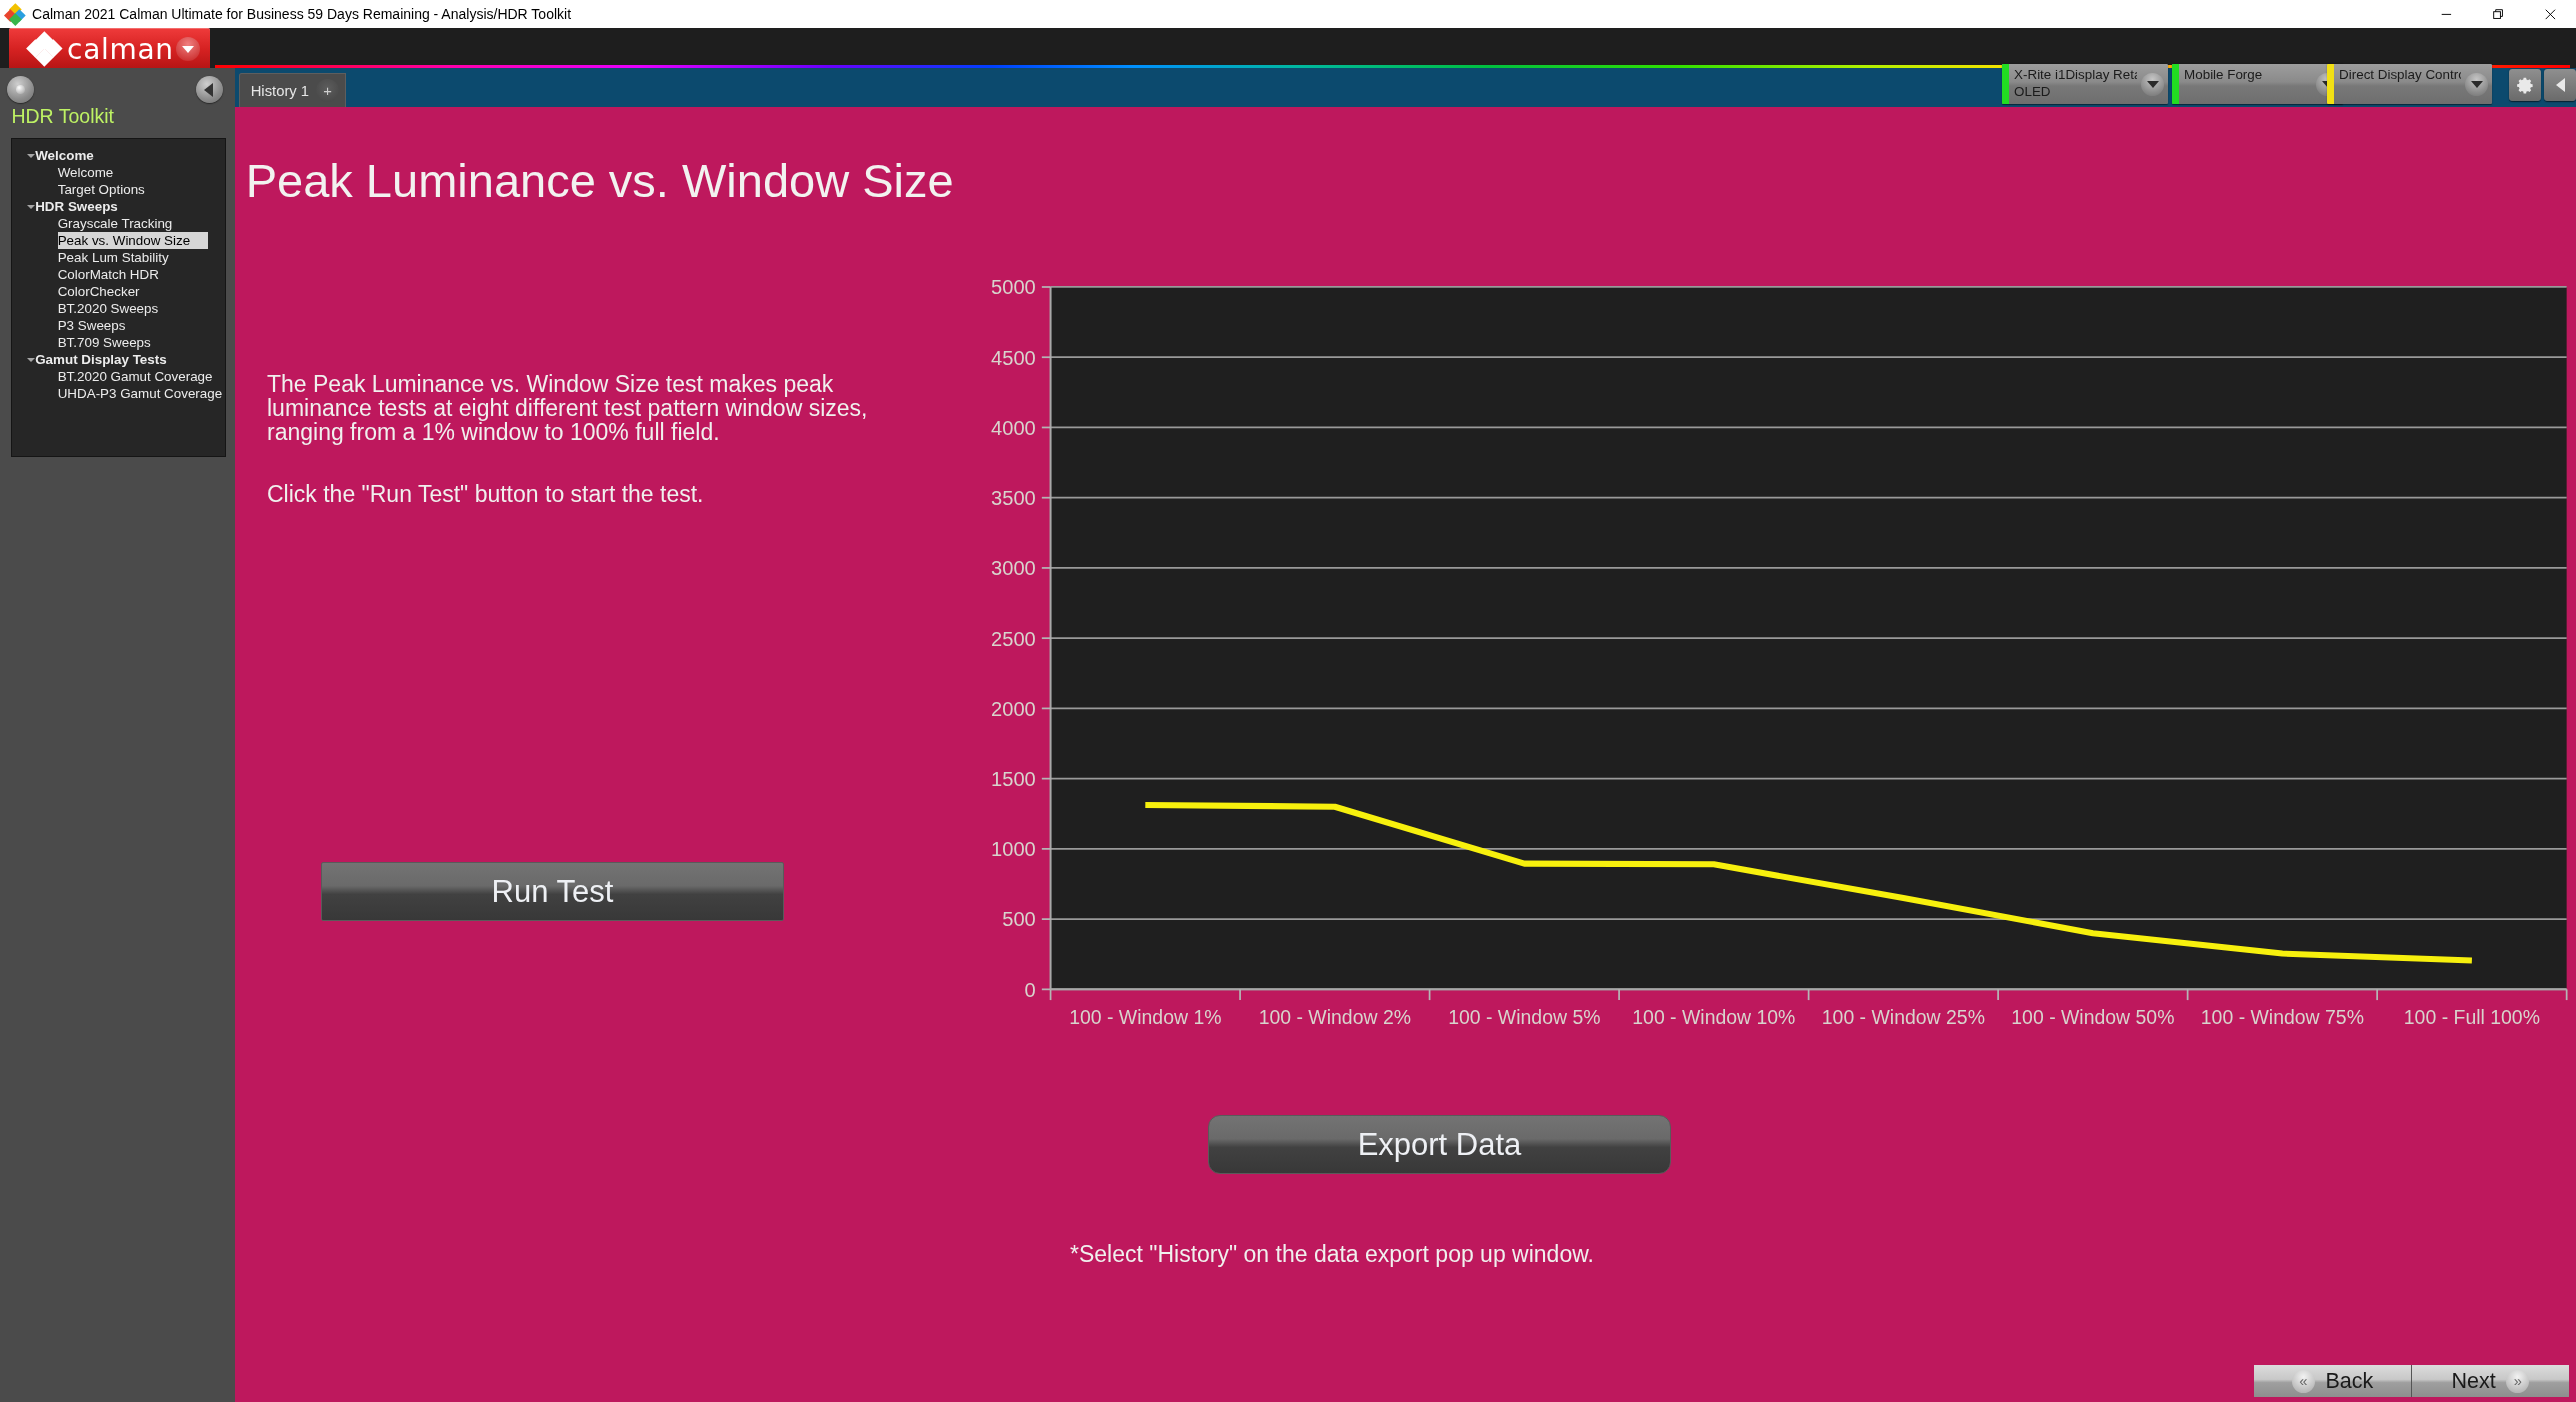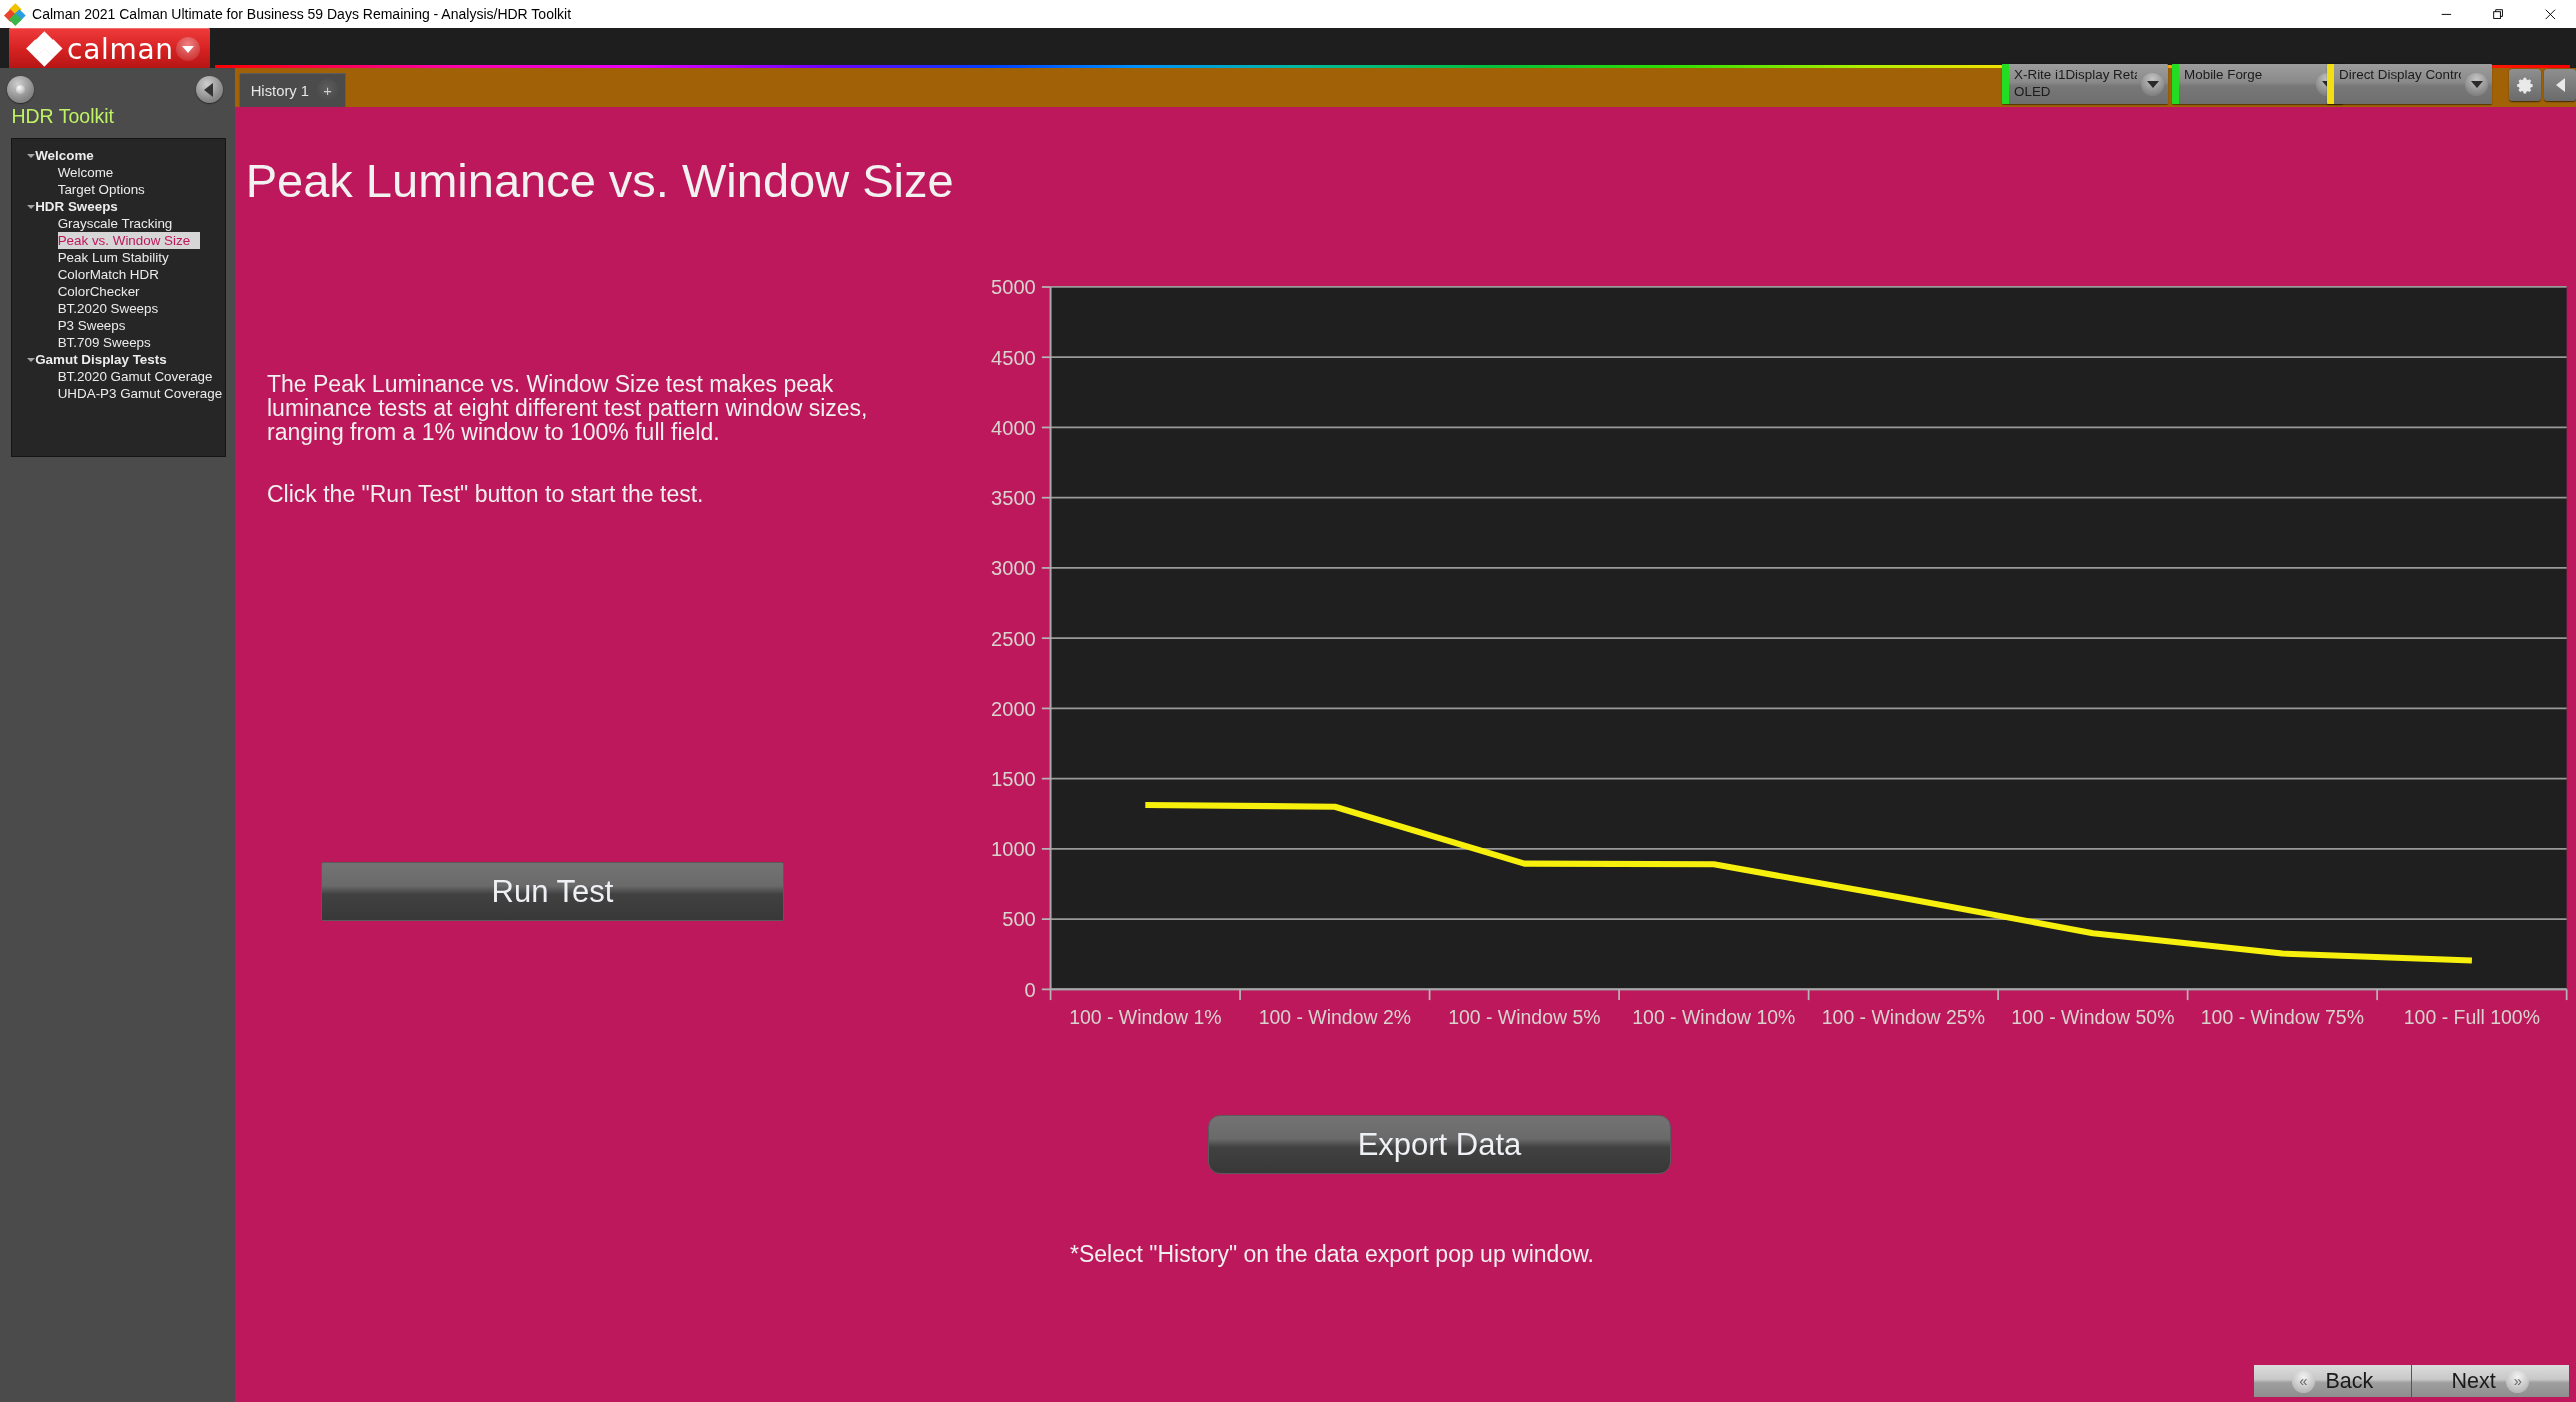--- a/index.html
+++ b/index.html
@@ -94,28 +94,28 @@
     padding: 8px 0 0 0; overflow: hidden;
   }
   .tree-item { font-size: 13.4px; color: #ececec; line-height: 17px; white-space: nowrap; position: relative; }
   .tree-group { font-weight: bold; padding-left: 23.5px; }
   .tree-group .arrow {
     position: absolute; left: 15.4px; top: 6.7px; width: 0; height: 0;
     border-left: 4px solid transparent; border-right: 4px solid transparent; border-top: 4px solid #a5a5a5;
   }
   .tree-leaf { padding-left: 46px; }
   .tree-leaf.selected {
-    background: #d6d6d6; color: #be185d; display: inline-block;
-    padding-left: 0; margin-left: 46px; padding-right: 10px;
+    background: #d6d6d6; color: #000000; display: inline-block;
+    padding-left: 0; margin-left: 46px; padding-right: 18px;
   }
 
   
   #tabstrip {
     position: absolute; left: 235px; top: 68px; width: 2341px; height: 39px;
-    background: #a16207;
+    background: #0c4a6e;
   }
   #tab-history {
     position: absolute; left: 4px; top: 5.4px; height: 34px; display: flex; align-items: center;
     background: #4b4b4b; border: 0.7px solid #5e5e5e; border-bottom: none;
     border-radius: 2.7px 0 0 0; padding: 0 10.7px;
     font-size: 14.8px; color: #e6e6e6;
   }
   #tab-add {
     position: absolute; left: 75px; top: 5.4px; width: 36px; height: 34px;
     background: #4b4b4b; border: 0.7px solid #5e5e5e; border-left: none; border-bottom: none;

